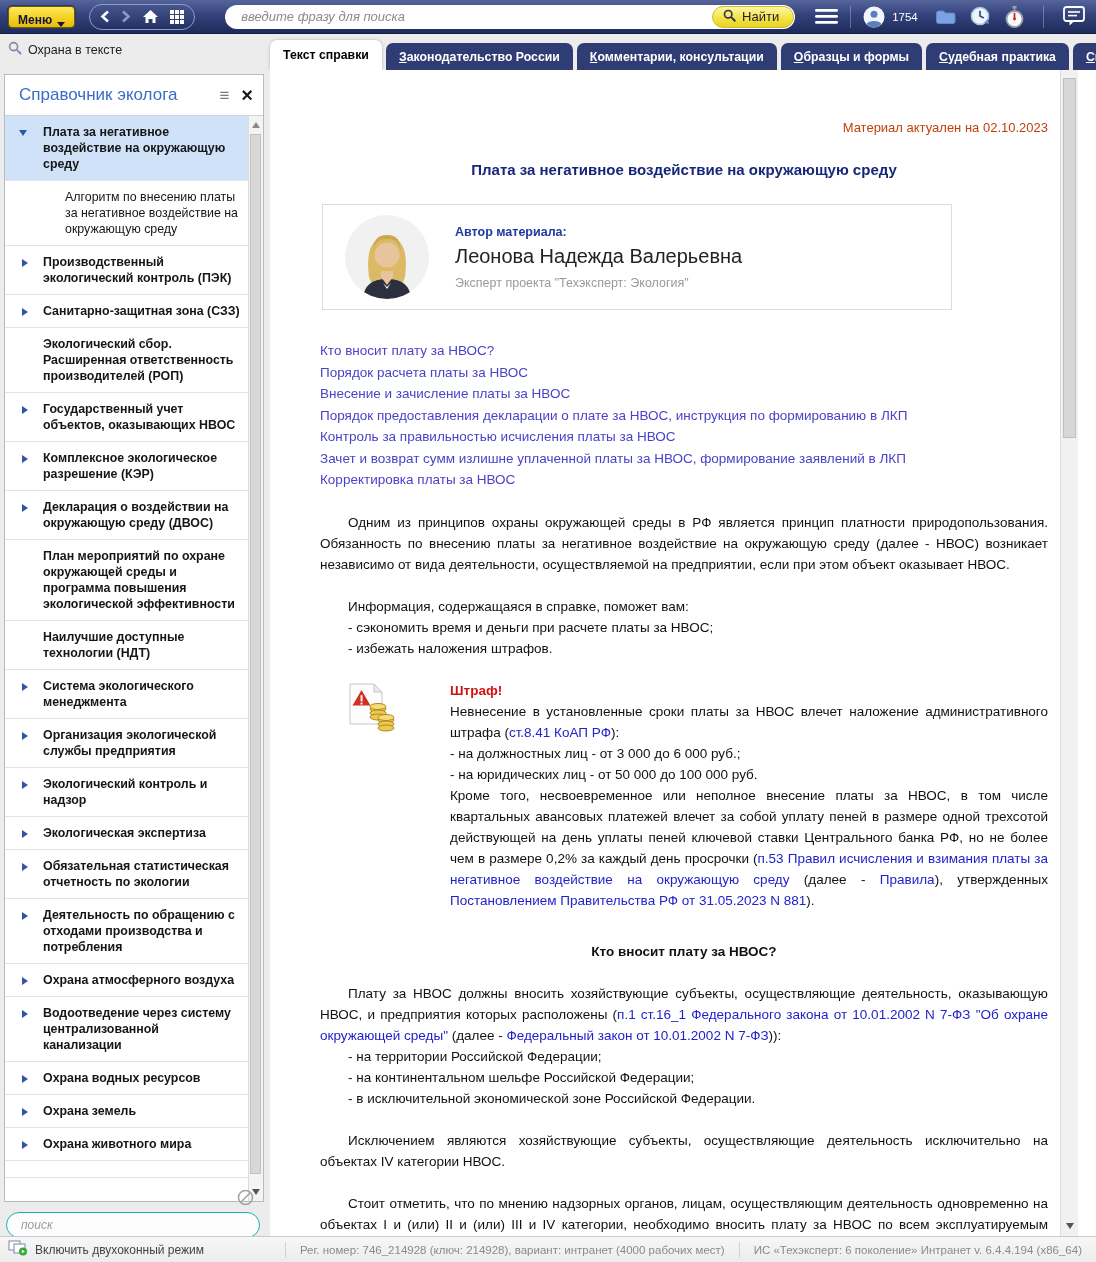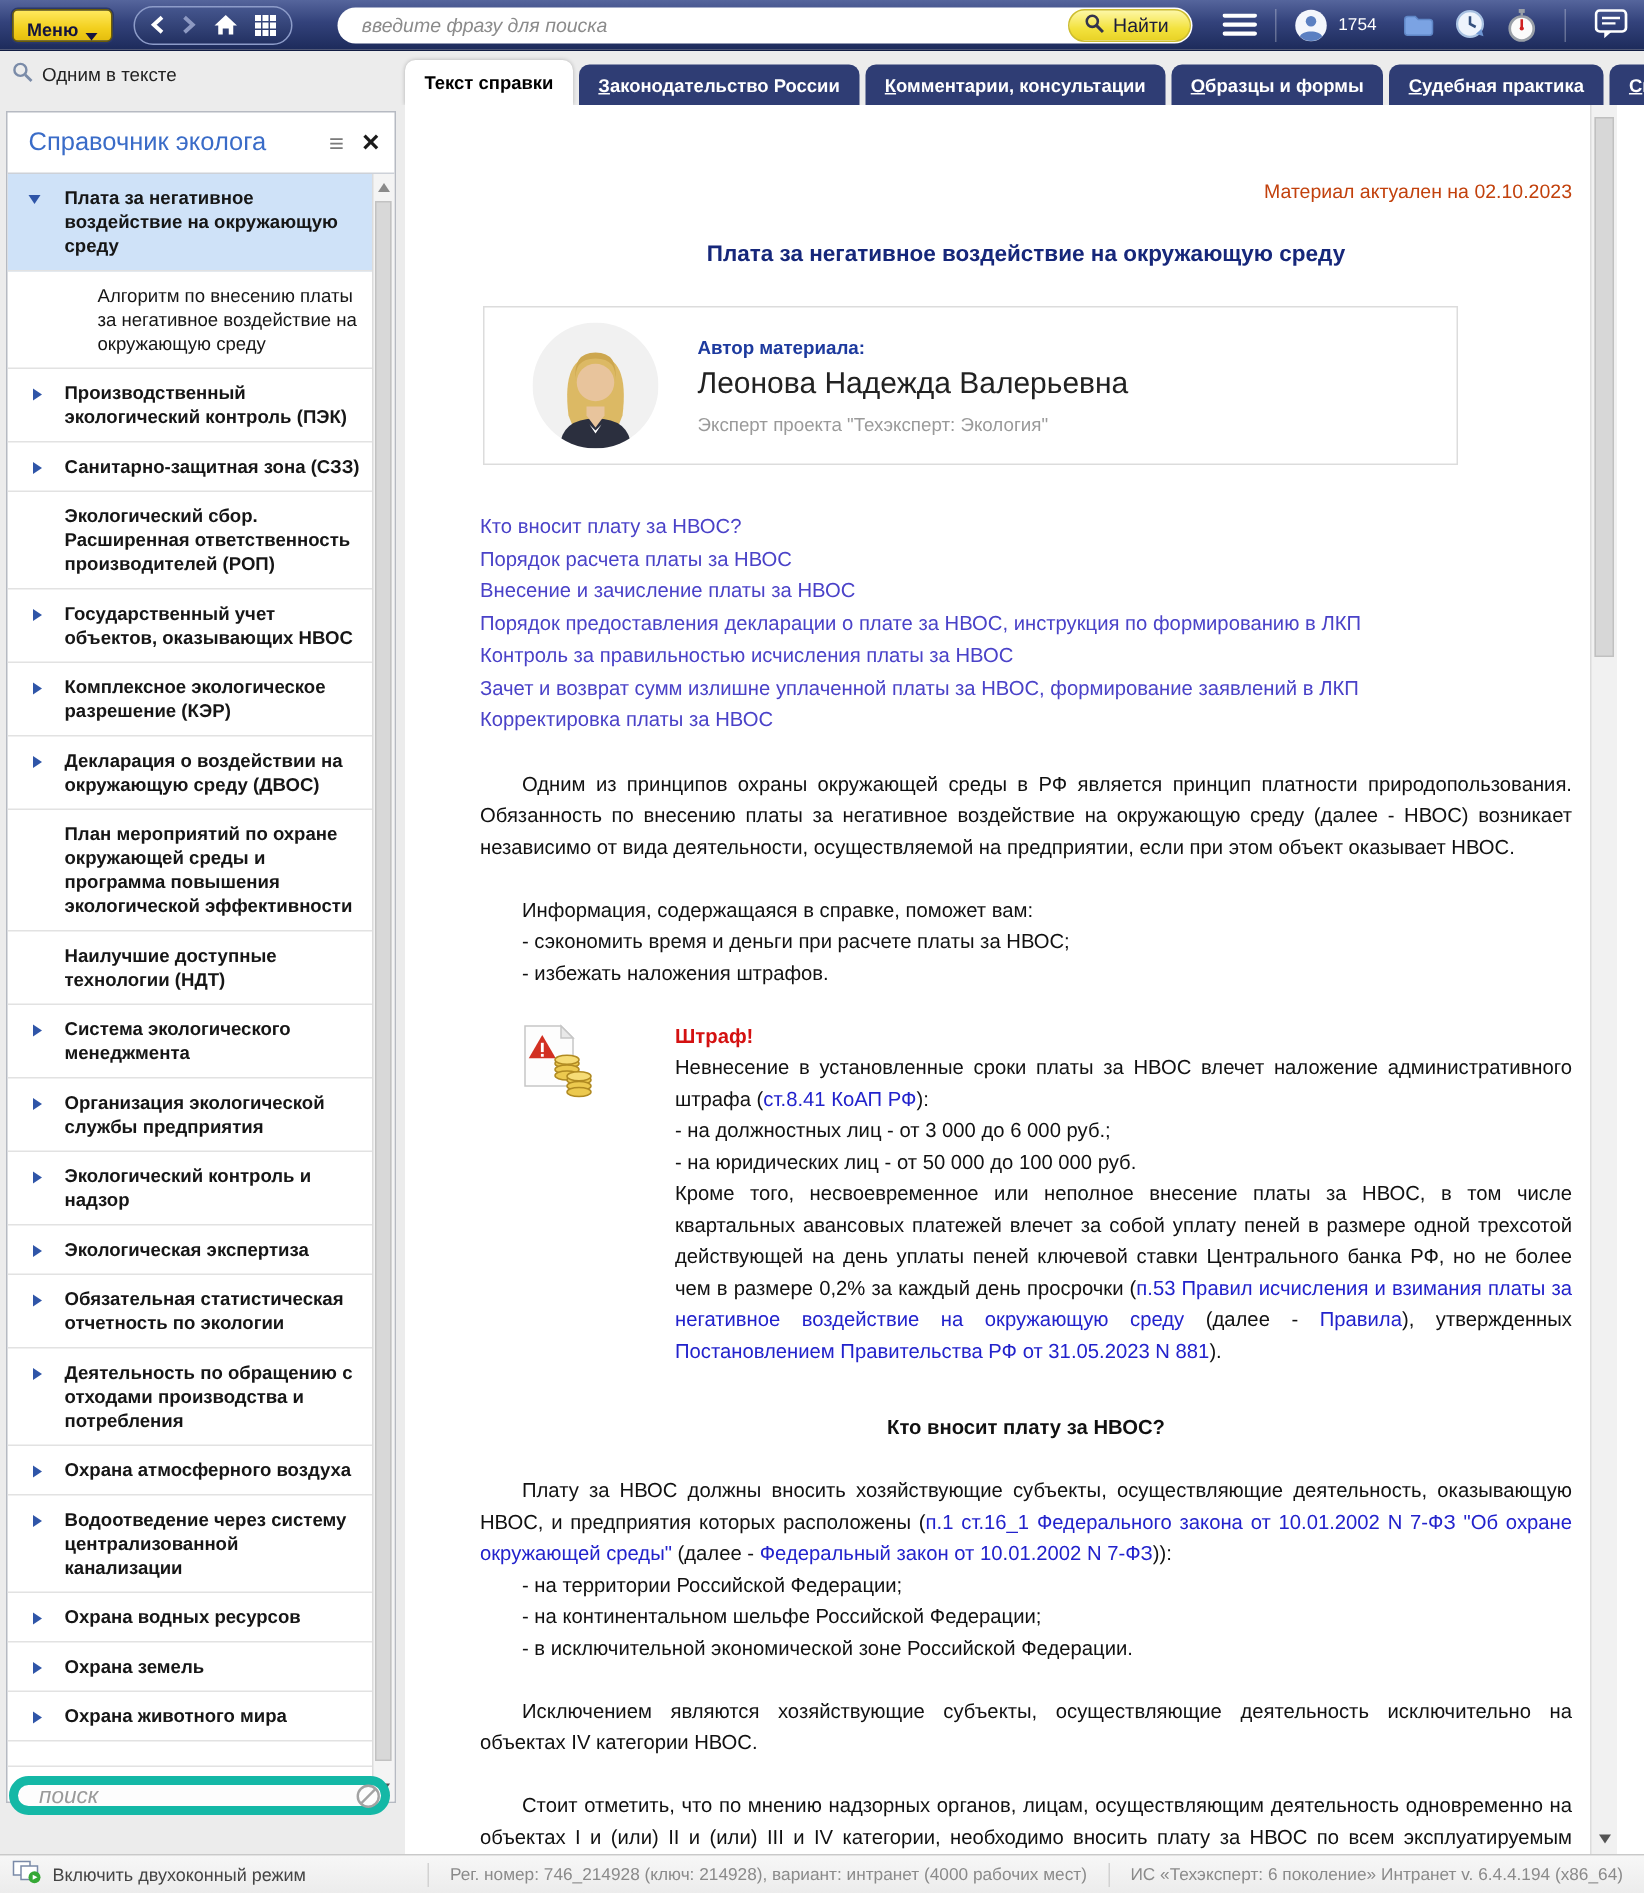--- a/index.html
+++ b/index.html
@@ -54,31 +54,31 @@
   .si.sel{background:#cfe2f8;}
   .tri{position:absolute;left:17px;top:13px;width:0;height:0;}
   .tri.col{border-left:6px solid #2f55a8;border-top:4px solid transparent;border-bottom:4px solid transparent;}
   .tri.exp{border-top:6px solid #2f55a8;border-left:4px solid transparent;border-right:4px solid transparent;top:14px;left:14px;}
   .pscroll{position:absolute;top:41px;right:0;bottom:0;width:15px;background:#f4f4f4;border-left:1px solid #dcdcdc;box-sizing:border-box;}
   .sar{position:absolute;left:3px;width:0;height:0;border-left:4px solid transparent;border-right:4px solid transparent;}
   .sar.up{top:6px;border-bottom:6px solid #8a8a8a;}
   .sar.dn{bottom:6px;border-top:6px solid #555;}
   .sthumb{position:absolute;left:1px;top:18px;width:11px;height:1040px;background:#d8d8d8;border:1px solid #c2c2c2;box-sizing:border-box;}
   .sb-search{position:absolute;left:6px;bottom:26px;width:254px;height:26px;}
-  .sb-search input{width:100%;height:26px;box-sizing:border-box;border:6px solid #14b8a6;border-radius:13px;
-    padding:0 30px 0 14px;font-family:inherit;font-size:15px;font-style:italic;color:#444;outline:none;background:#fdfdfd;}
+  .sb-search input{width:100%;height:26px;box-sizing:border-box;border:1px solid #14b8a6;border-radius:13px;
+    padding:0 30px 0 14px;font-family:inherit;font-size:12px;font-style:italic;color:#444;outline:none;background:#fdfdfd;margin-top:28px;}
   .sb-search input::placeholder{color:#9a9a9a;font-style:italic;}
   .clear-ic{position:absolute;right:6px;top:5px;cursor:pointer;display:flex;}
   
   .main{position:absolute;left:270px;top:70px;width:808px;height:1166px;background:#fff;overflow:hidden;}
   .doc{padding:50px 30px 0 50px;}
   .actual{text-align:right;font-size:13px;color:#c2410c;}
   .title{margin:26px 0 0;text-align:center;font-size:15px;font-weight:bold;color:#16277a;}
   .author{margin:26px 0 0 2px;width:628px;border:1px solid #dcdcdc;background:#fff;
-    display:flex;align-items:center;padding:10px 10px;}
+    display:flex;align-items:center;padding:10px 0;}
   .photo{margin:0 26px 0 22px;display:flex;}
   .albl{font-size:12.5px;font-weight:bold;color:#1d3a9e;}
   .aname{font-size:20px;color:#222;margin-top:6px;}
   .arole{font-size:12.5px;color:#9a9a9a;margin-top:8px;}
   .toc{margin-top:30px;}
   .toc a{display:block;line-height:21.5px;font-size:13.5px;color:#4a42c8;text-decoration:none;cursor:pointer;}
   .bodytxt{font-size:13.5px;color:#111;line-height:21px;}
   .p{margin:21px 0 0;text-align:justify;text-indent:28px;}
   .pi{margin:21px 0 0;text-indent:28px;}
   .line{margin:0;text-indent:28px;}
@@ -198,21 +198,21 @@
       </svg>
     </span>
 </div>
 
 <div class="subbar">
   <div class="textsearch">
     <span><svg width="14" height="14">
           <circle cx="5.6" cy="5.6" r="4" fill="none" stroke="#7a8ba8" stroke-width="1.6"></circle>
           <line x1="8.8" y1="8.8" x2="13" y2="13" stroke="#7a8ba8" stroke-width="1.9"></line>
         </svg></span>
-    <span>Одним в тексте</span>
+    <span>Охрана в тексте</span>
   </div>
   <div class="tabbar">
       <div class="tab active">Текст справки</div>
       <div class="tab"><span class="u">З</span>аконодательство России</div>
       <div class="tab"><span class="u">К</span>омментарии, консультации</div>
       <div class="tab"><span class="u">О</span>бразцы и формы</div>
       <div class="tab"><span class="u">С</span>удебная практика</div>
       <div class="tab"><span class="u">С</span>правки</div>
     </div>
 </div>

